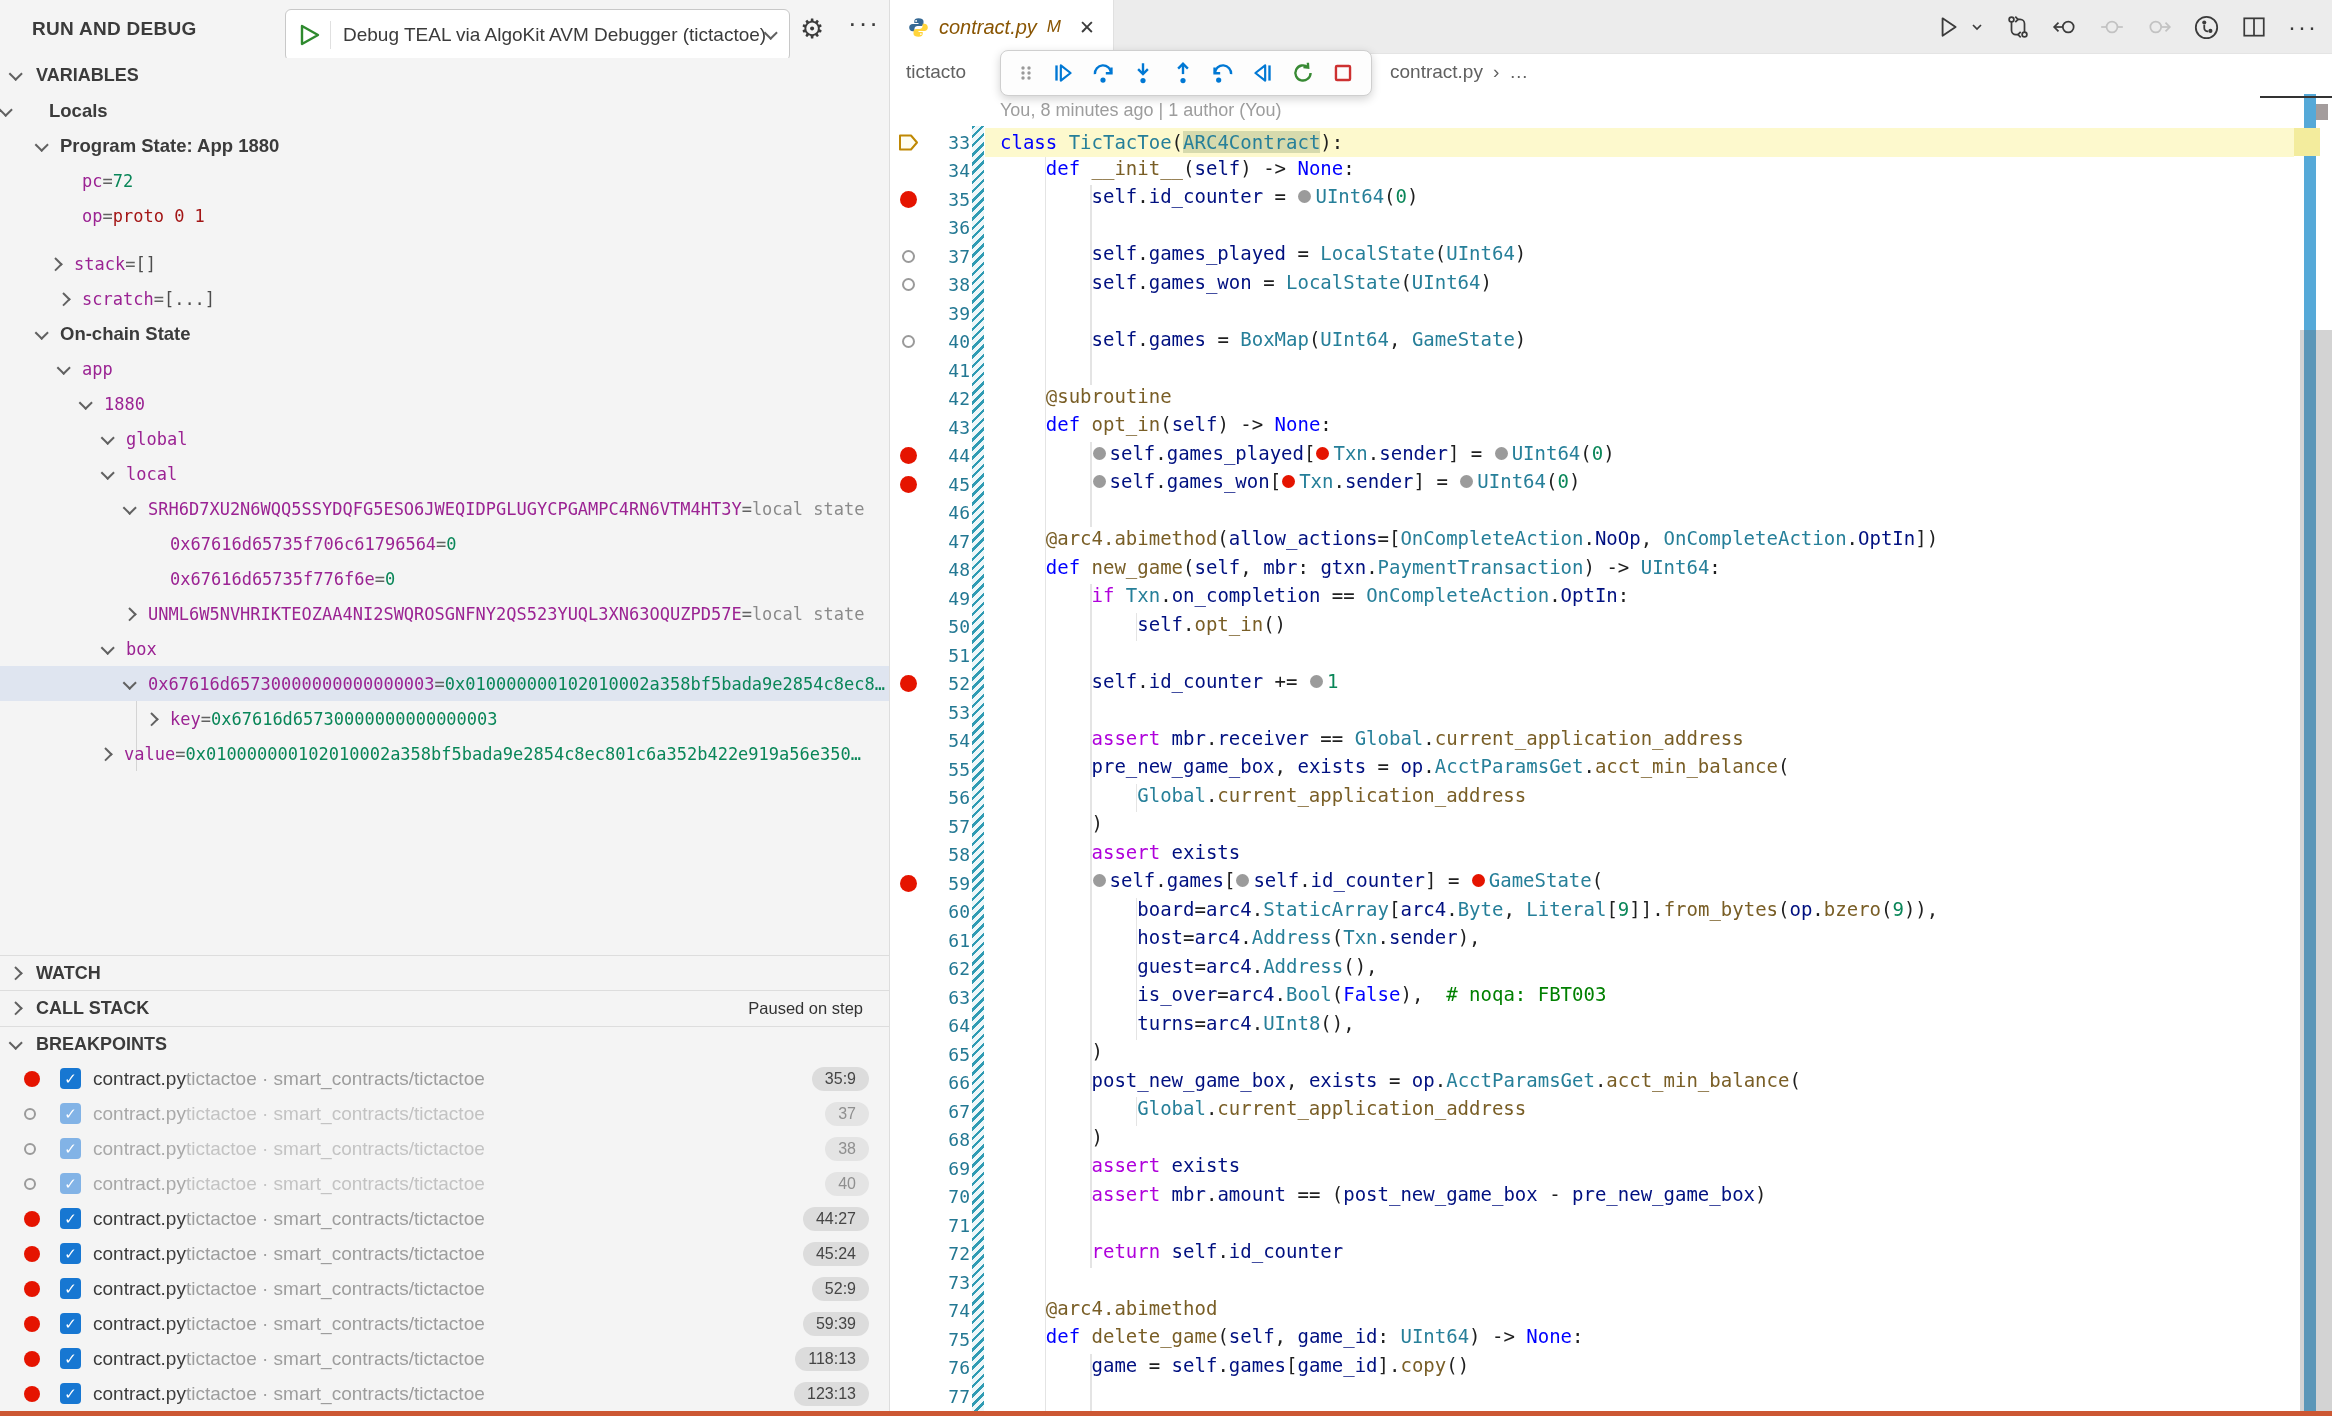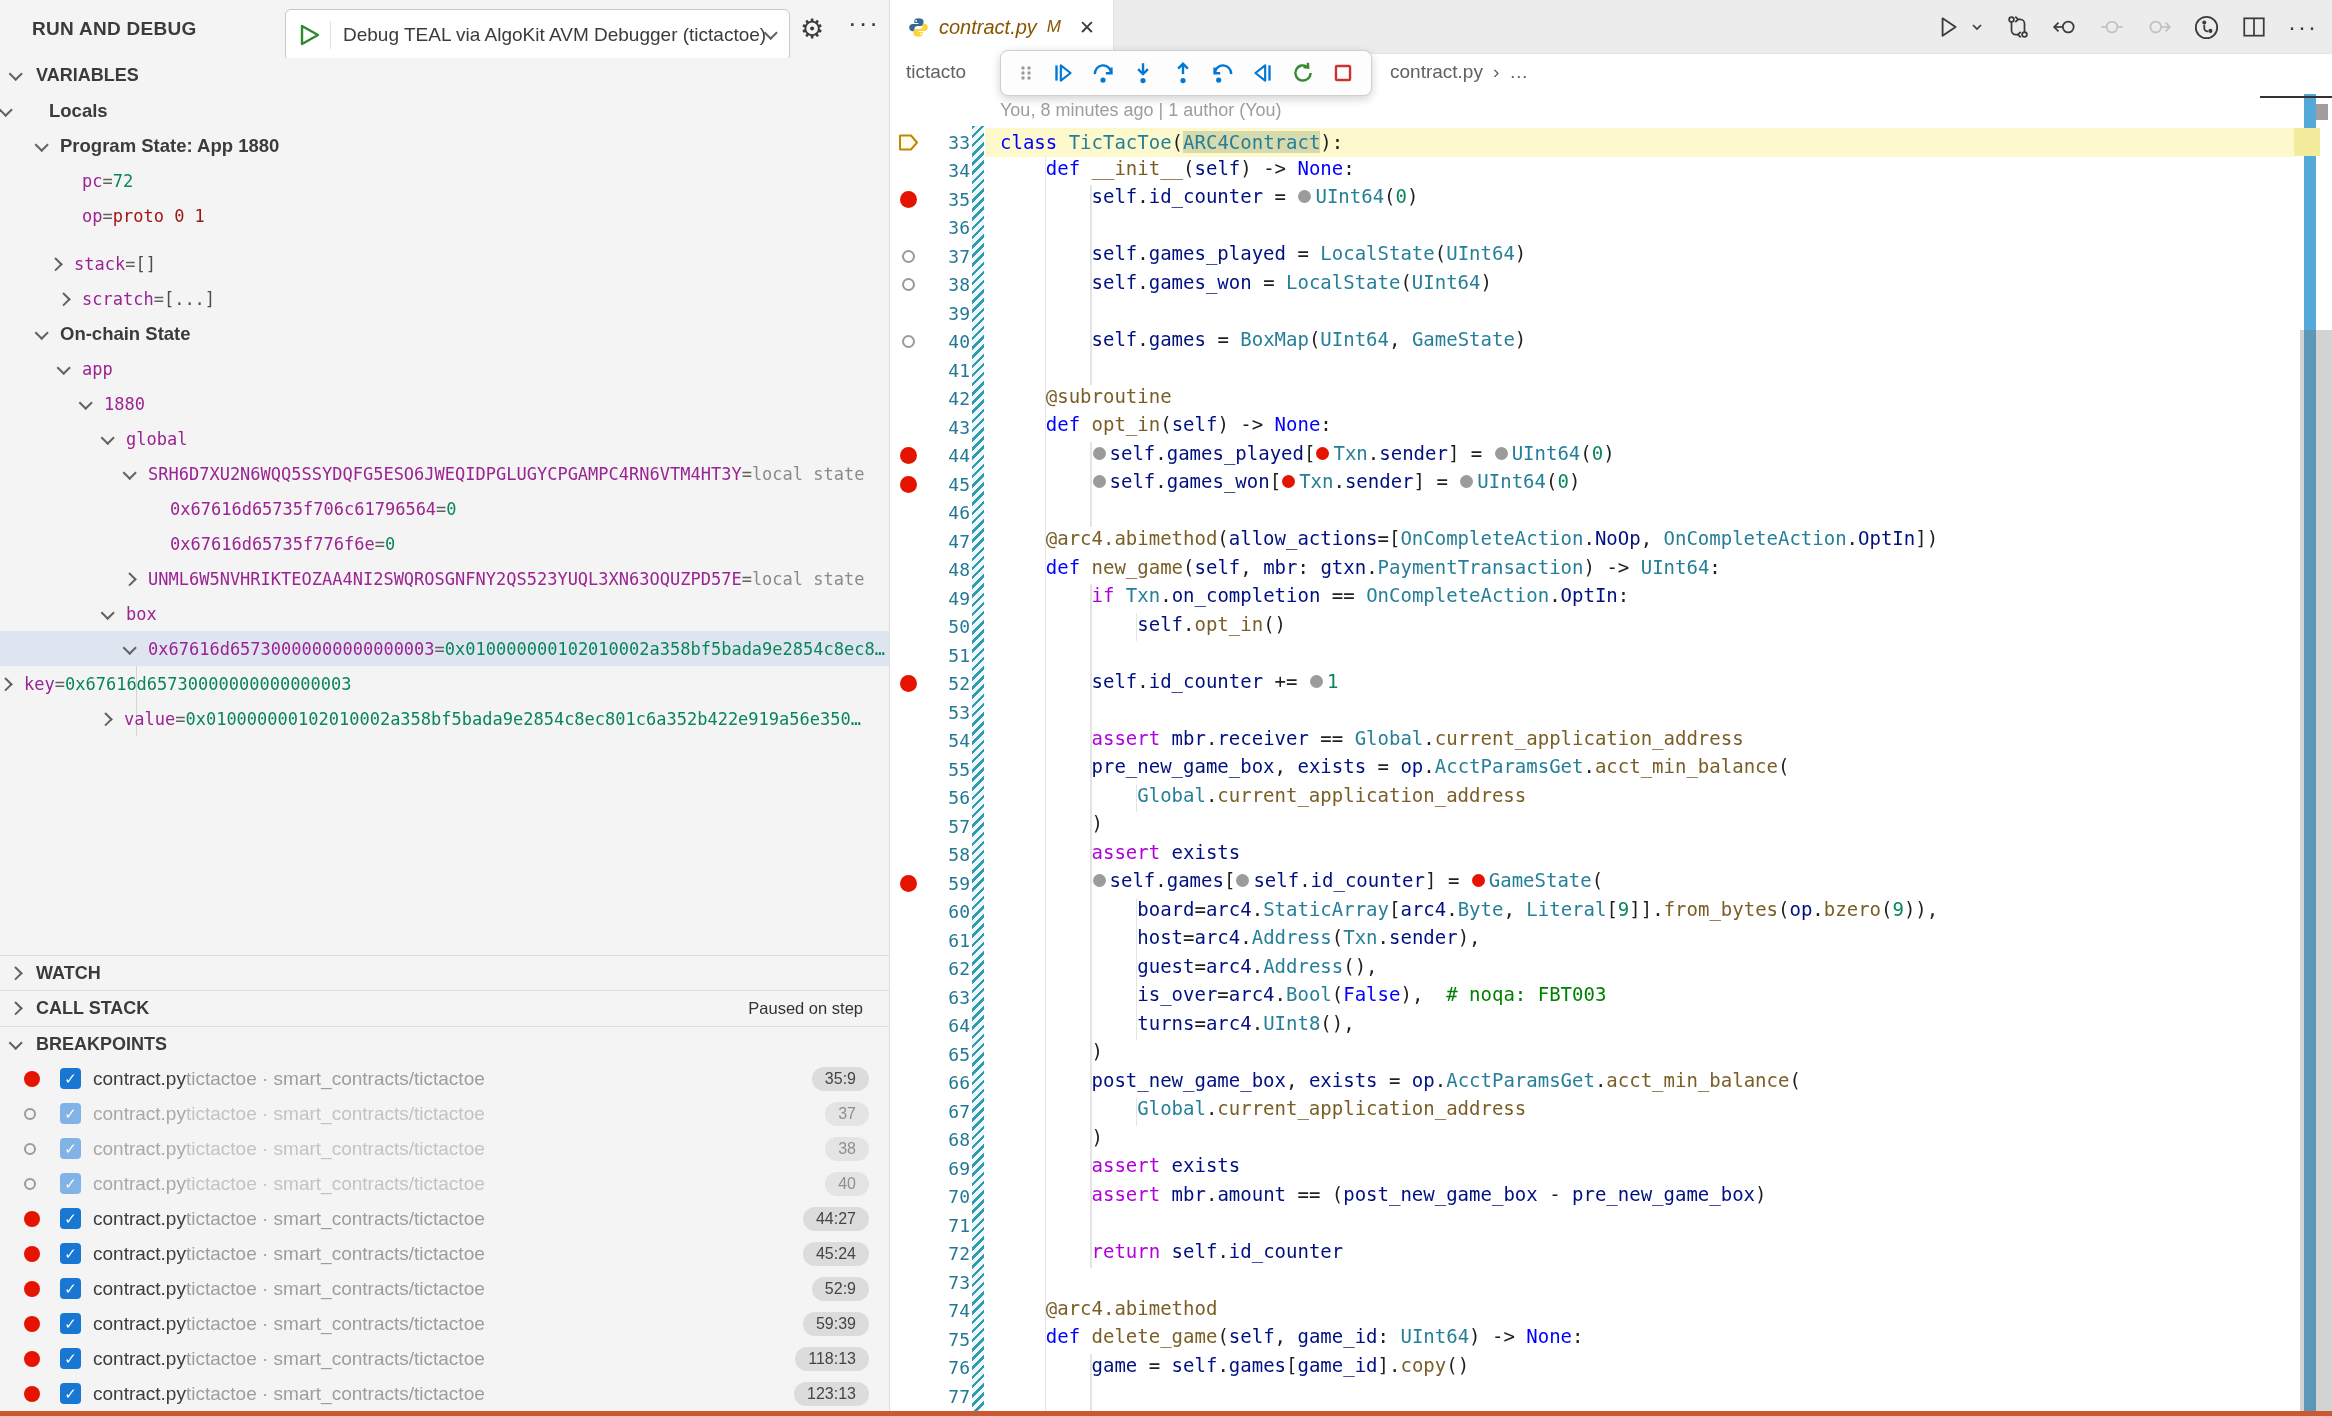--- a/index.html
+++ b/index.html
@@ -174,20 +174,24 @@
         <span class="t-n">app</span>
       </div>
       <div class="t-row" style="padding-left: 80px;">
         <span class="t-chevbox"><span class="chev open"></span></span>
         <span class="t-n">1880</span>
       </div>
       <div class="t-row" style="padding-left: 102px;">
         <span class="t-chevbox"><span class="chev open"></span></span>
         <span class="t-n">global</span>
       </div>
+      <div class="t-row" style="padding-left: 102px;">
+        <span class="t-chevbox"><span class="chev open"></span></span>
+        <span class="t-n">local</span>
+      </div>
       <div class="t-row" style="padding-left: 124px;">
         <span class="t-chevbox"><span class="chev open"></span></span>
         <span class="t-n">SRH6D7XU2N6WQQ5SSYDQFG5ESO6JWEQIDPGLUGYCPGAMPC4RN6VTM4HT3Y</span>
         <span class="t-eq"> = </span>
         <span class="t-m">local state</span>
       </div>
       <div class="t-row" style="padding-left: 146px;">
         <span class="t-chevbox"></span>
         <span class="t-n">0x67616d65735f706c61796564</span>
         <span class="t-eq"> = </span>
@@ -208,21 +212,21 @@
       <div class="t-row" style="padding-left: 102px;">
         <span class="t-chevbox"><span class="chev open"></span></span>
         <span class="t-n">box</span>
       </div>
       <div class="t-row sel" style="padding-left: 124px;">
         <span class="t-chevbox"><span class="chev open"></span></span>
         <span class="t-n">0x67616d65730000000000000003</span>
         <span class="t-eq"> = </span>
         <span class="t-g">0x010000000102010002a358bf5bada9e2854c8ec8…</span>
       </div>
-      <div class="t-row" style="background-image: linear-gradient(rgb(212, 212, 212), rgb(212, 212, 212)); background-size: 1px 100%; background-position: 136px 0px; background-repeat: no-repeat;">
+      <div class="t-row" style="padding-left: 146px; background-image: linear-gradient(rgb(212, 212, 212), rgb(212, 212, 212)); background-size: 1px 100%; background-position: 136px 0px; background-repeat: no-repeat;">
         <span class="t-chevbox"><span class="chev closed"></span></span>
         <span class="t-n">key</span>
         <span class="t-eq"> = </span>
         <span class="t-g">0x67616d65730000000000000003</span>
       </div>
       <div class="t-row" style="padding-left: 100px; background-image: linear-gradient(rgb(212, 212, 212), rgb(212, 212, 212)); background-size: 1px 100%; background-position: 136px 0px; background-repeat: no-repeat;">
         <span class="t-chevbox"><span class="chev closed"></span></span>
         <span class="t-n">value</span>
         <span class="t-eq"> = </span>
         <span class="t-g">0x010000000102010002a358bf5bada9e2854c8ec801c6a352b422e919a56e350…</span>

